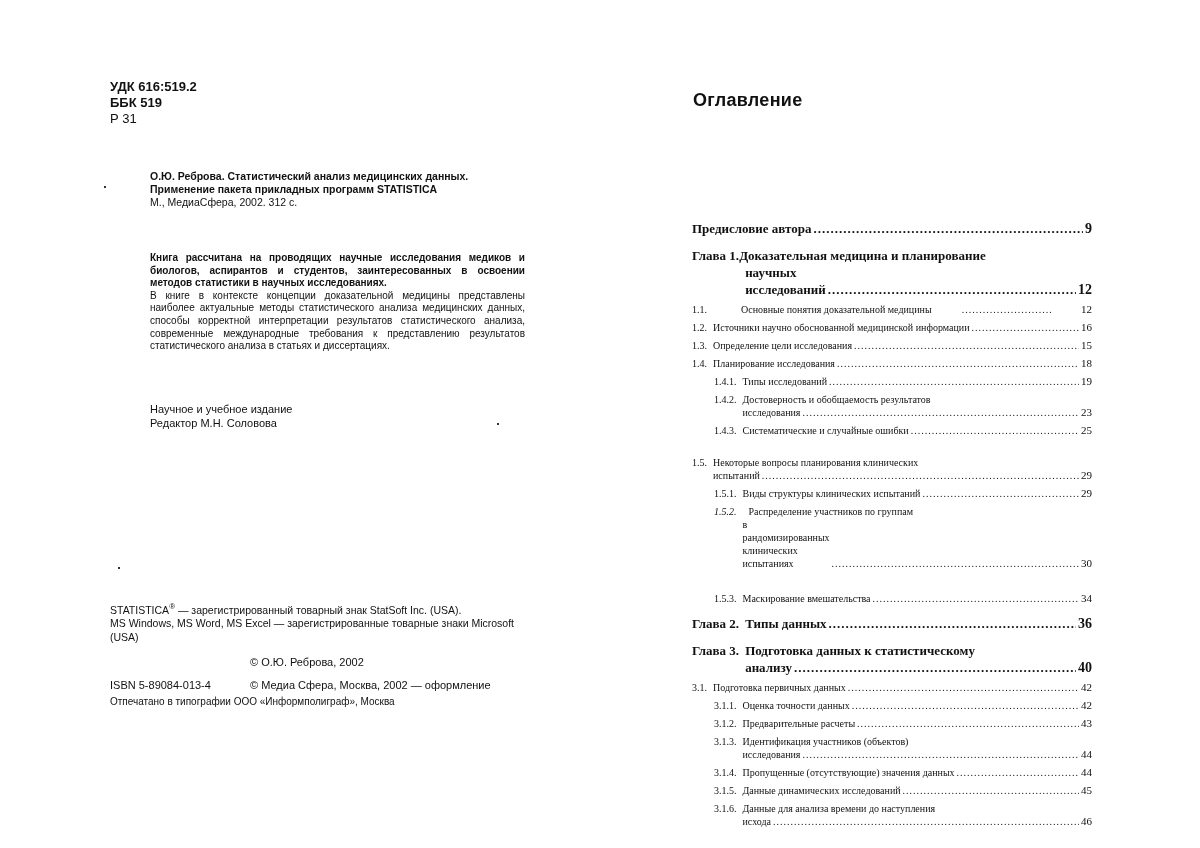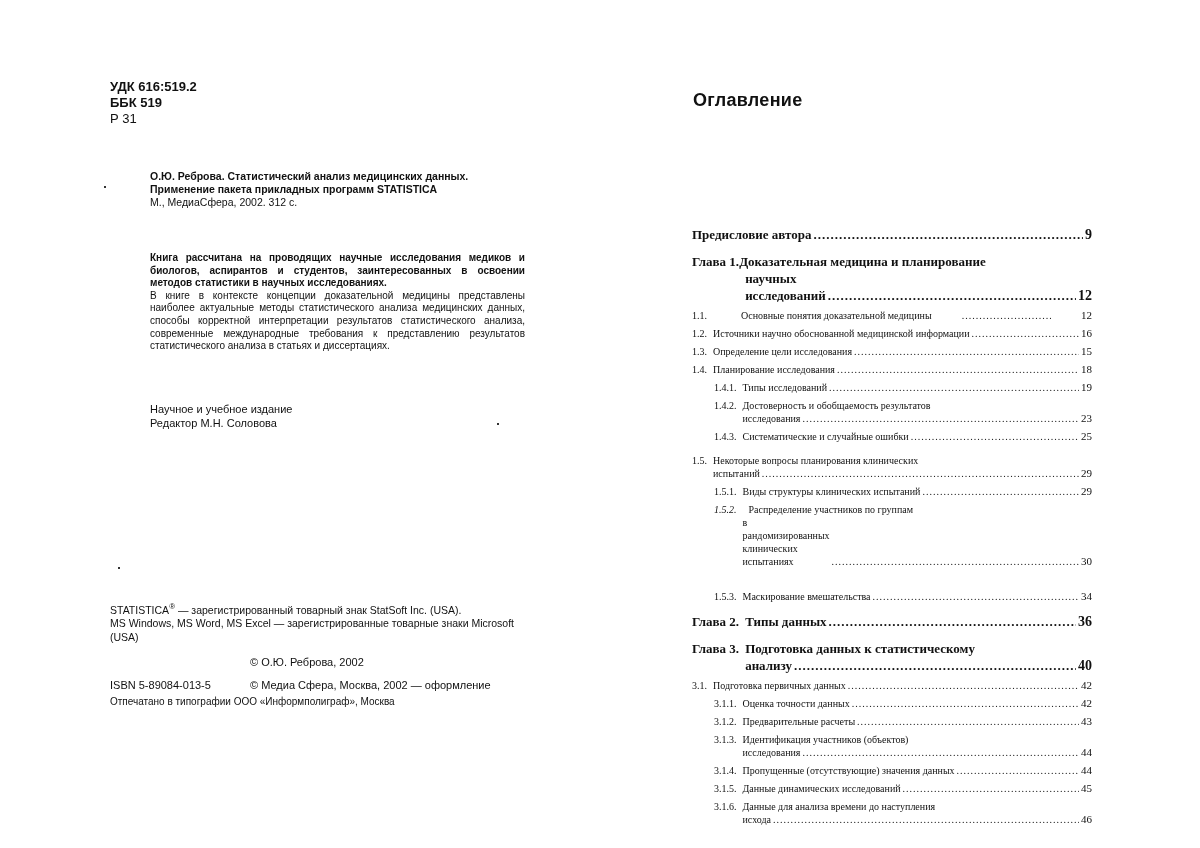--- a/index.html
+++ b/index.html
@@ -84,35 +84,35 @@
     <div>Редактор М.Н. Солововa</div>
   </div>
 
   <div class="trademarks">
     <span>STATISTICA</span><sup>®</sup><span> — зарегистрированный товарный знак StatSoft Inc. (USA).</span>
     <div>MS Windows, MS Word, MS Excel — зарегистрированные товарные знаки Microsoft (USA)</div>
   </div>
 
   <div class="copy-author">© О.Ю. Реброва, 2002</div>
   <div class="isbn-row">
-    <span class="isbn">ISBN 5-89084-013-5</span>
+    <span class="isbn">ISBN 5-89084-013-4</span>
     <span>© Медиа Сфера, Москва, 2002 — оформление</span>
   </div>
   <div class="printed">Отпечатано в типографии ООО «Информполиграф», Москва</div>
 
   <div class="dot-mark" style="left:104px; top:186px;"></div>
   <div class="dot-mark" style="left:497px; top:423px;"></div>
   <div class="dot-mark" style="left:118px; top:567px;"></div>
 </div>
 
 <div class="page right-page">
   <div class="toc-heading sans">Оглавление</div>
 
   <div class="toc serif" id="toc">
-      <div class="lvl-chapter toc-entry" style="margin-top: 14px;">
+      <div class="lvl-chapter toc-entry" style="margin-top: 8px;">
         <span class="num"></span>
         <span class="text">Предисловие автора</span>
         <span class="leader"></span>
         <span class="page-no">9</span>
       </div>
       <div class="lvl-chapter two-line" style="margin-top: 10px;">
         <div class="first">
           <span class="num" style="">Глава 1.</span>
           <span class="text">Доказательная медицина и планирование</span>
         </div>
@@ -164,21 +164,21 @@
           <span class="leader"></span>
           <span class="page-no">23</span>
         </div>
       </div>
       <div class="lvl-2 toc-entry" style="margin-top: 5px;">
         <span class="num" style="margin-right: 6px;">1.4.3.</span>
         <span class="text">Систематические и случайные ошибки</span>
         <span class="leader"></span>
         <span class="page-no">25</span>
       </div>
-      <div class="lvl-1 two-line" style="margin-top: 11px;">
+      <div class="lvl-1 two-line" style="margin-top: 19px;">
         <div class="first">
           <span class="num" style="margin-right: 6px;">1.5.</span>
           <span class="text">Некоторые вопросы планирования клинических</span>
         </div>
         <div class="second">
           <span style="flex: 0 0 auto; width: 21px;"></span>
           <span class="text">испытаний</span>
           <span class="leader"></span>
           <span class="page-no">29</span>
         </div>

